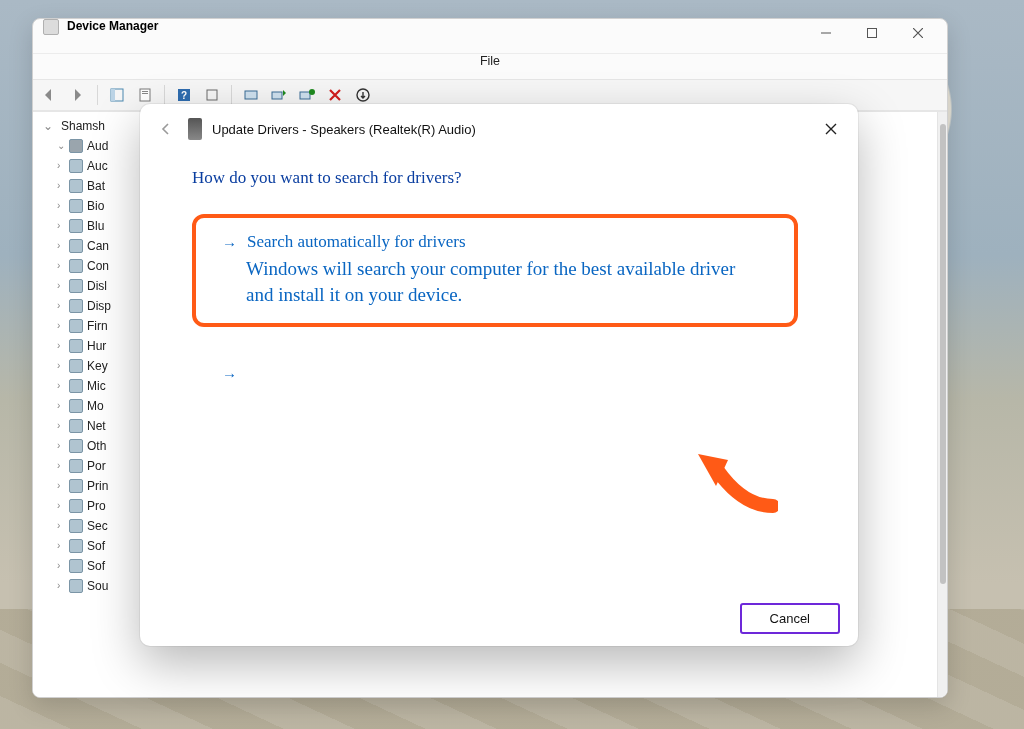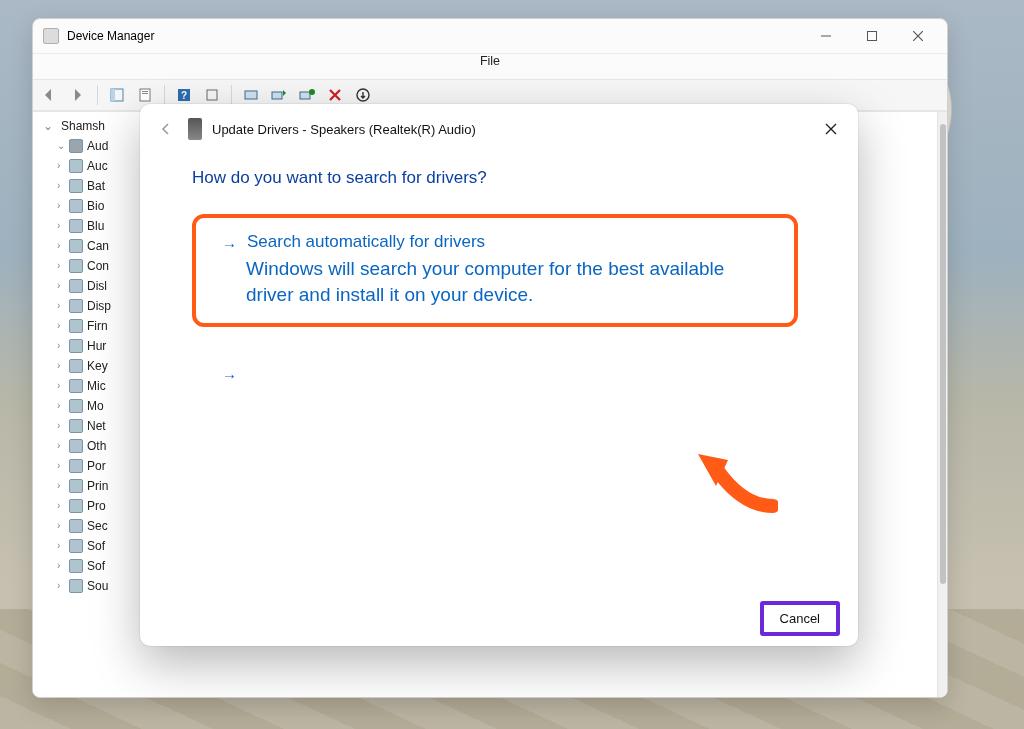--- a/index.html
+++ b/index.html
@@ -32,22 +32,22 @@
     position: absolute; left: 32px; top: 18px;
     width: 916px; height: 680px;
     background: #fbfbfb;
     border: 1px solid #d0d0d0;
     border-radius: 8px;
     box-shadow: 0 8px 24px rgba(0,0,0,.15);
     display: flex; flex-direction: column;
     overflow: hidden;
   }
   .dm-titlebar {
-    height: 34px; display:flex; align-items:center;
-    padding: 0 6px 0 10px; font-size: 12px;
+    height: 34px; display:flex; align-items:flex-start;
+    padding: 0 6px 0 10px; font-size: 12px; font-weight: bold;
   }
   .dm-titlebar .icon { width:16px; height:16px; margin-right:8px; background:#dcdcdc; border:1px solid #b0b0b0; border-radius:2px; }
   .dm-titlebar .title { flex:0 0 auto; }
   .dm-titlebar .spacer { flex:1; }
   .dm-winbtn { width:46px; height:28px; display:flex; align-items:center; justify-content:center; color:#555; }
 
   .dm-menubar {
     height:26px; display:flex; align-items:center; gap:18px;
     padding: 0 12px; font-size:12.5px; color:#222;
     border-top:1px solid #ececec;
@@ -95,41 +95,41 @@
   }
   .dlg-header{
     height:50px; display:flex; align-items:center; padding:0 10px 0 14px;
   }
   .dlg-header .back{width:24px;height:24px;display:flex;align-items:center;justify-content:center;color:#9a9a9a;}
   .dlg-header .ic{width:14px;height:22px;background:linear-gradient(#555,#888);border-radius:2px;margin:0 10px;}
   .dlg-header .title{font-size:13px;color:#111;}
   .dlg-header .spacer{flex:1;}
   .dlg-close{width:34px;height:30px;display:flex;align-items:center;justify-content:center;color:#333;border-radius:4px;}
 
-  .dlg-body{flex:1;padding:8px 60px 0 52px;position:relative;}
+  .dlg-body{flex:1;padding:8px 60px 0 52px;position:relative;font-family:Liberation Serif, serif;}
   .dlg-heading{font-size:17px;color:#0a3ea0;margin:6px 0 26px 0;}
 
   .opt {
     border:4px solid transparent; border-radius:12px;
     padding:14px 18px 16px 26px; margin-bottom:20px;
     cursor:pointer;
   }
   .opt.highlight{border-color:#ff5a16;}
   .opt-title{font-size:17px;color:#0a66c2;display:flex;align-items:center;gap:10px;}
   .opt-title .arrow{color:#0a66c2;font-size:15px;}
   .opt-desc{font-size:19px;color:#0a66c2;margin:4px 0 0 24px;max-width:520px;line-height:1.35;}
 
   .annot-arrow{position:absolute;left:548px;top:292px;pointer-events:none;}
 
   .dlg-footer{
     height:56px;display:flex;align-items:center;justify-content:flex-end;
     padding:0 18px;
   }
   .btn-cancel{
-    padding:6px 16px;font-size:13px;background:#fff;border:4px solid #6d28d9;
+    padding:6px 28px;font-size:13px;background:#fff;border:2px solid #6d28d9;
     border-radius:3px;color:#111;cursor:pointer;
   }
 
 </style>
 </head>
 <body>
 
 <div class="desktop-bg"></div>
 
 <div class="dm-window">

